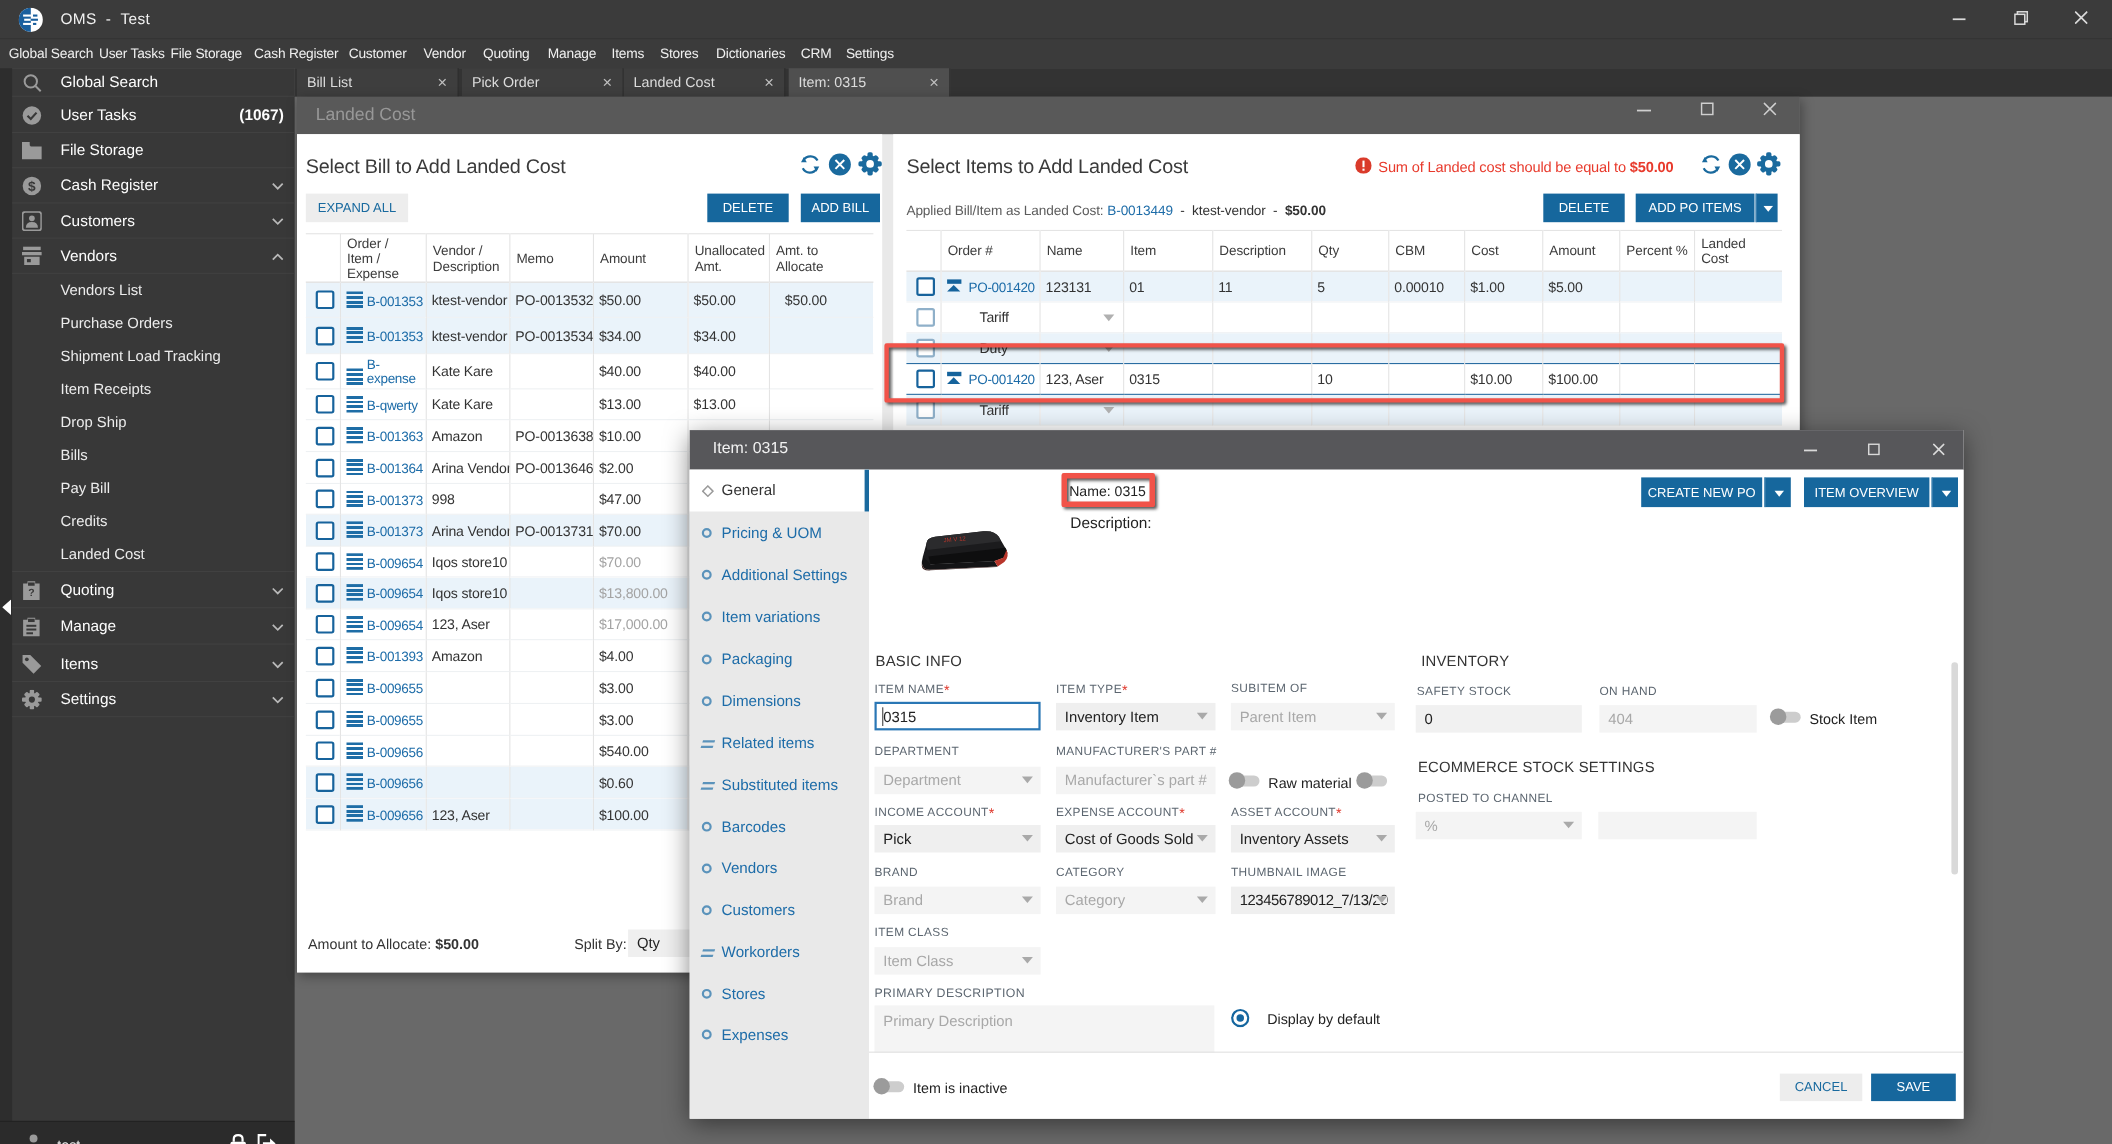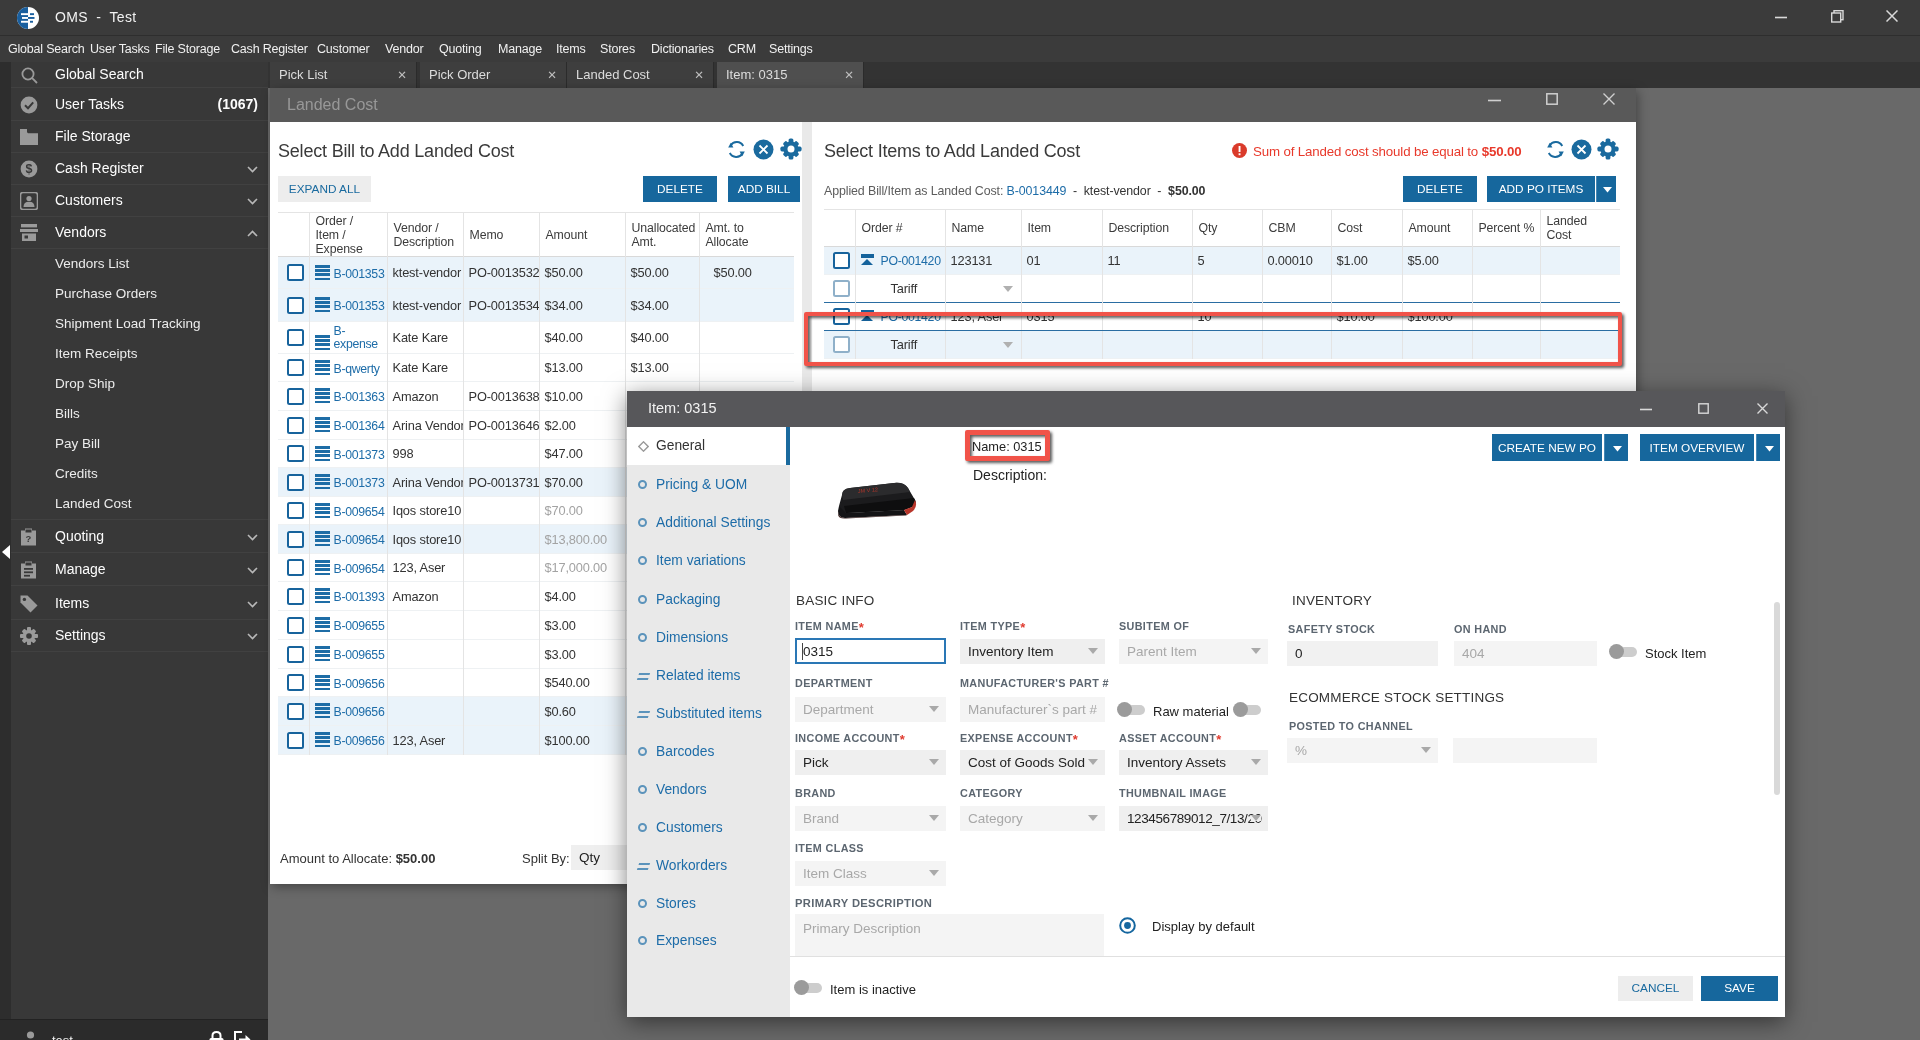--- a/index.html
+++ b/index.html
@@ -56,21 +56,21 @@
 
 #modal { position:absolute; left:359px; top:303px; width:1158px; height:626px; background:#fff; box-shadow:0 5px 22px rgba(0,0,0,0.5); }
 #mtitle { position:absolute; left:0; top:0; width:1158px; height:36px; background:#57575a; }
 #mtitle .t { position:absolute; left:21px; top:9px; font-size:14.5px; color:#f2f2f2; }
 #mnav { position:absolute; left:0; top:36px; width:163px; height:590px; background:#e9e9e9; }
 .mitem { position:absolute; left:0; width:163px; height:38px; }
 .mitem .tx { position:absolute; left:29px; top:11px; font-size:13.8px; color:#1d6ca8; white-space:nowrap; }
 .mitem.act { background:#fff; }
 .mitem.act .tx { color:#333; }
 #mcontent { position:absolute; left:163px; top:36px; width:995px; height:590px; background:#fff; }
-.flabel { position:absolute; font-size:10.8px; color:#5c6670; letter-spacing:0.35px; white-space:nowrap;font-weight:bold; }
+.flabel { position:absolute; font-size:10.8px; color:#5c6670; letter-spacing:0.35px; white-space:nowrap; }
 .flabel .req { color:#e03b2f; font-size:13px; vertical-align:-2px; }
 .fld { position:absolute; height:25px; font-size:13.5px; white-space:nowrap; overflow:hidden; }
 .fld.dd { background:#efefef; color:#222; }
 .fld.dis { background:#f4f4f4; color:#a8a8a8; }
 .fld.en  { background:#f1f1f1; color:#222; }
 .fld .v { position:absolute; left:8px; top:5px; }
 .fld .caret { position:absolute; right:7px; top:9px; width:0; height:0; border-left:5px solid transparent; border-right:5px solid transparent; border-top:6px solid #a9a9a9; }
 .toggle { position:absolute; width:26px; height:10px; background:#cdcdcd; border-radius:5px; }
 .toggle:after { content:""; position:absolute; left:-2px; top:-3px; width:15px; height:15px; border-radius:50%; background:#9b9b9b; }
 .shead { position:absolute; font-size:13.5px; font-weight:normal; color:#333; letter-spacing:0.2px; }
@@ -293,21 +293,21 @@
       <path d="M8 1 L1 1 L1 16 L8 16" fill="none" stroke="#fff" stroke-width="2"></path>
       <line x1="5" y1="8.5" x2="15" y2="8.5" stroke="#fff" stroke-width="2"></line>
       <path d="M11.5 4 L16.5 8.5 L11.5 13 Z" fill="#fff"></path>
     </svg>
   <div class="abs" style="left:52px;top:41px;font-size:11.8px;color:#e6e6e6">Version 1.35.36.0</div>
   <div class="abs" style="left:150px;top:40px;font-size:12.3px;color:#fff;text-decoration:underline;font-weight:bold;letter-spacing:0.2px">Display now</div>
 </div>
 
 <div id="tabstrip">
   <div class="tab" style="left:2px;width:147px">
-      <div class="tx">Pick List</div>
+      <div class="tx">Bill List</div>
       <div class="cl">✕</div>
     </div>
   <div class="tab" style="left:152px;width:147px">
       <div class="tx">Pick Order</div>
       <div class="cl">✕</div>
     </div>
   <div class="tab" style="left:299px;width:147px">
       <div class="tx">Landed Cost</div>
       <div class="cl">✕</div>
     </div>
@@ -643,20 +643,35 @@
                 </td>
                 <td></td>
                 <td></td>
                 <td></td>
                 <td></td>
                 <td></td>
                 <td></td>
                 <td></td>
                 <td></td>
               </tr>
+      <tr class="palerow" style="height:28px">
+                <td class="ctr"><span class="cb lite"></span></td>
+                <td style="padding-left:35px">Duty</td>
+                <td class="relc">
+                  <span class="ddc"></span>
+                </td>
+                <td></td>
+                <td></td>
+                <td></td>
+                <td></td>
+                <td></td>
+                <td></td>
+                <td></td>
+                <td></td>
+              </tr>
       <tr class="rowsel2" style="height:28px">
                 <td class="ctr"><span class="cb"></span></td>
                 <td><span class="poico"></span><span class="link">PO-001420</span></td>
                 <td>123, Aser</td>
                 <td>0315</td>
                 <td></td>
                 <td>10</td>
                 <td></td>
                 <td>$10.00</td>
                 <td>$100.00</td>

